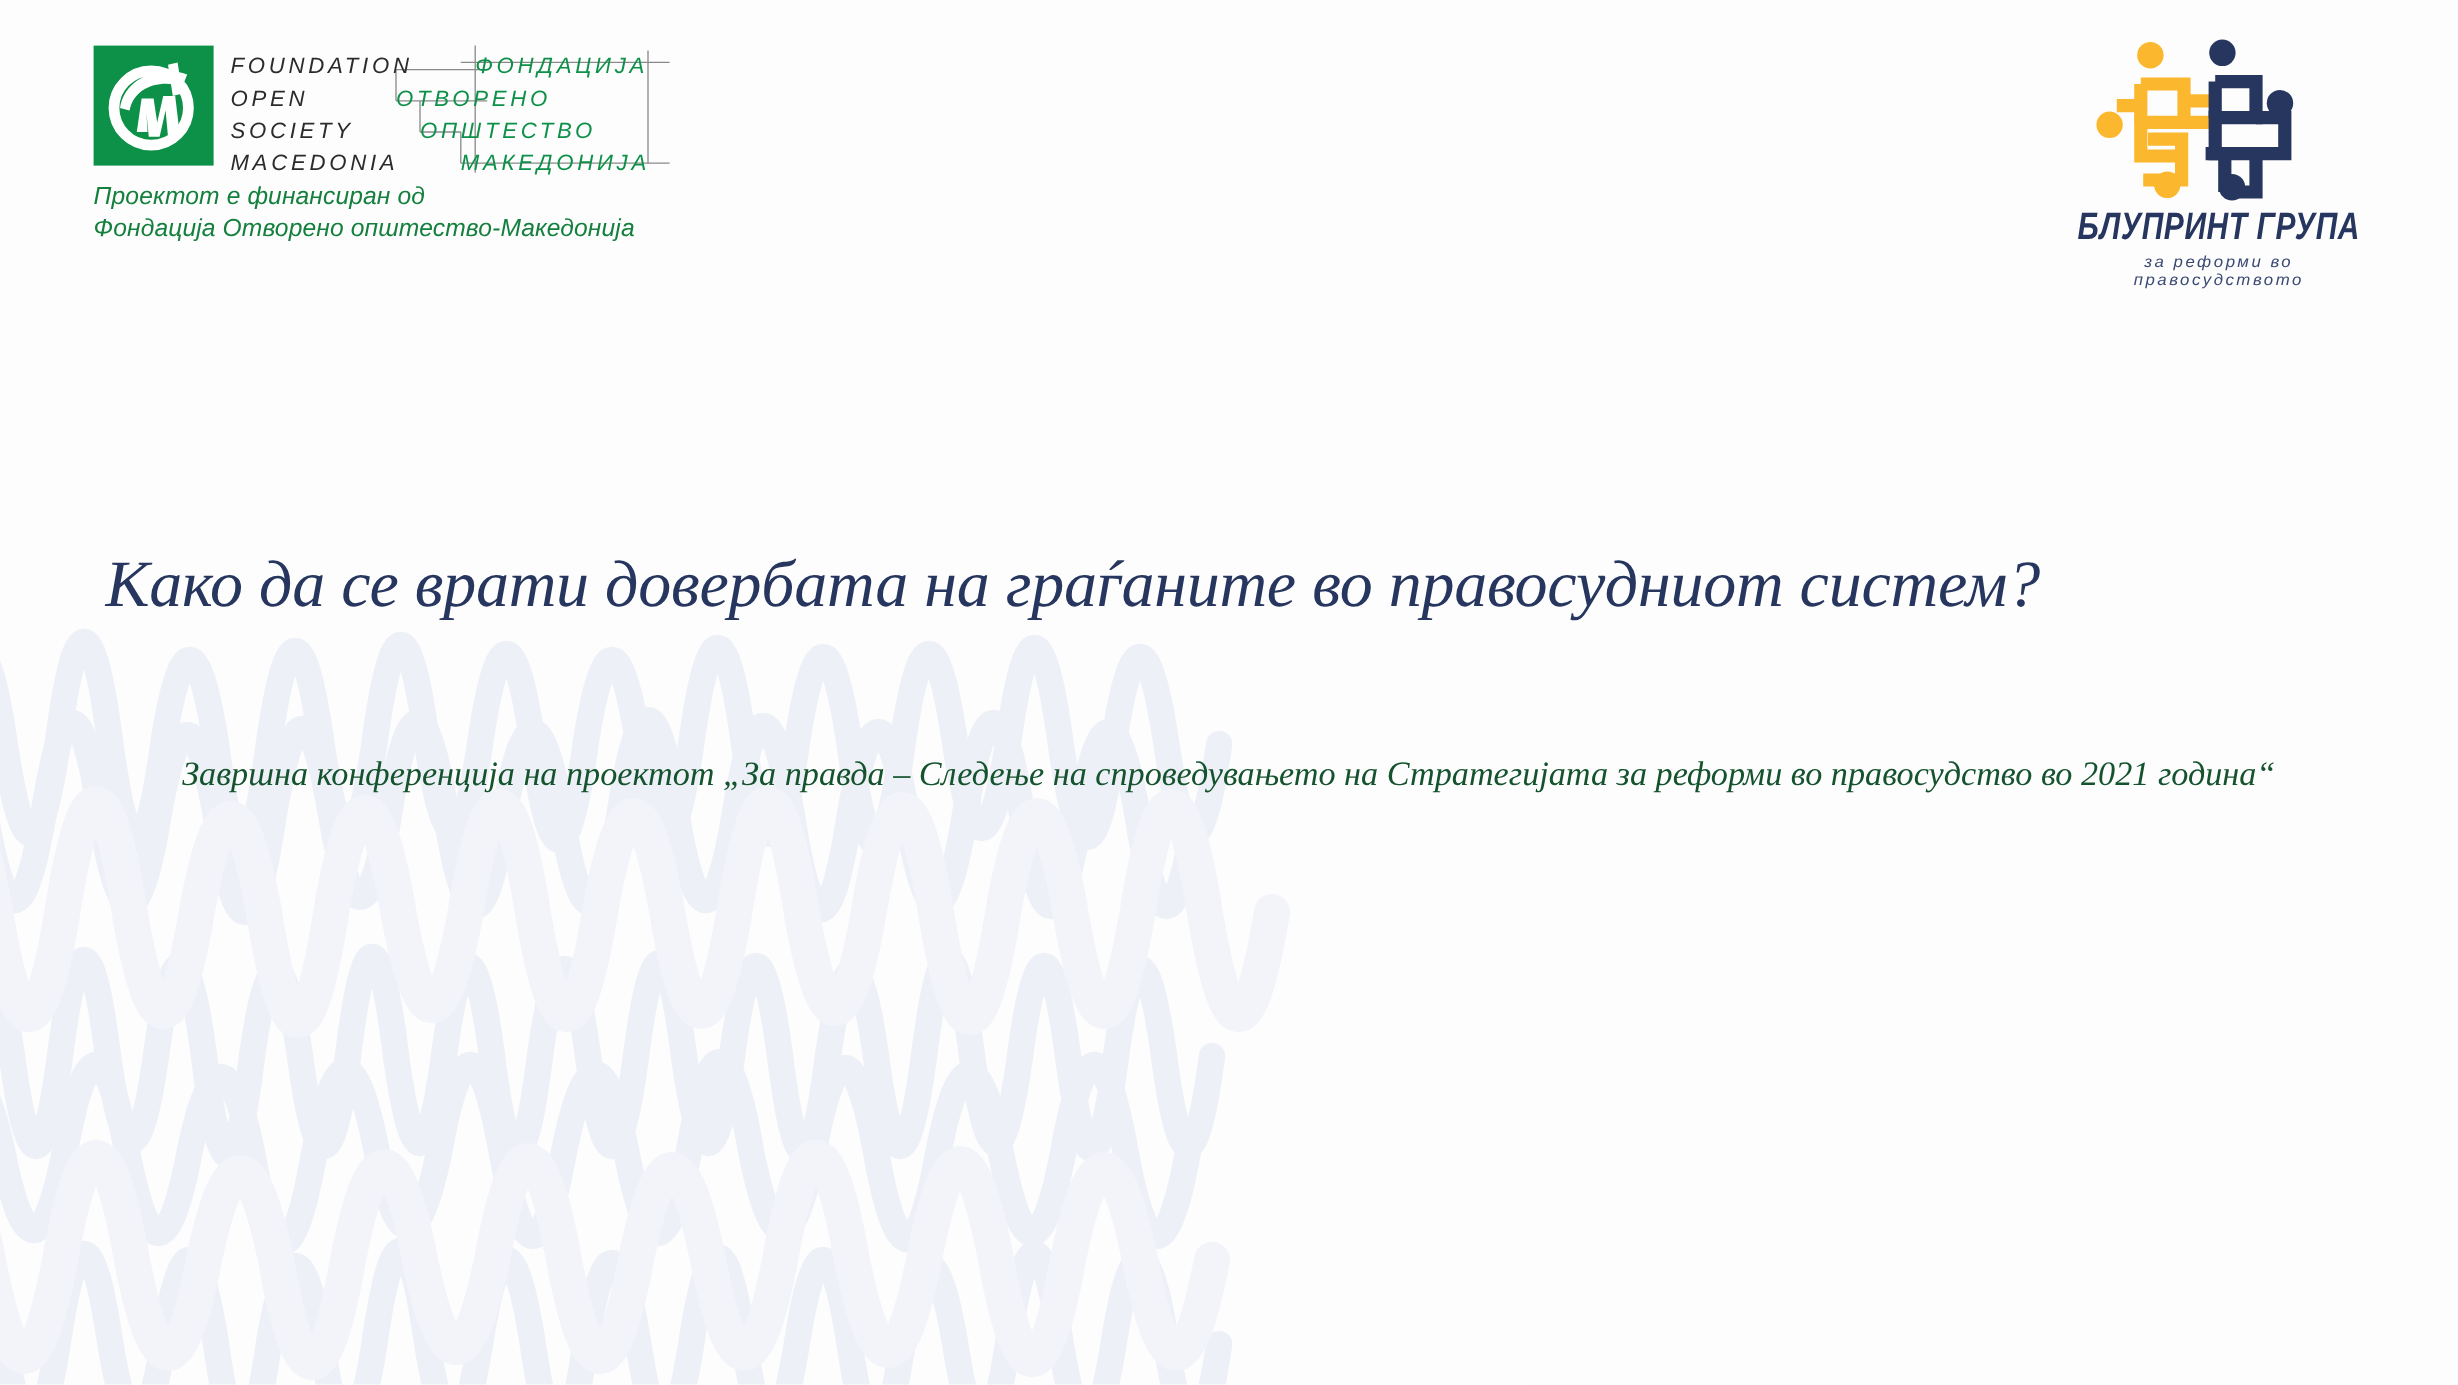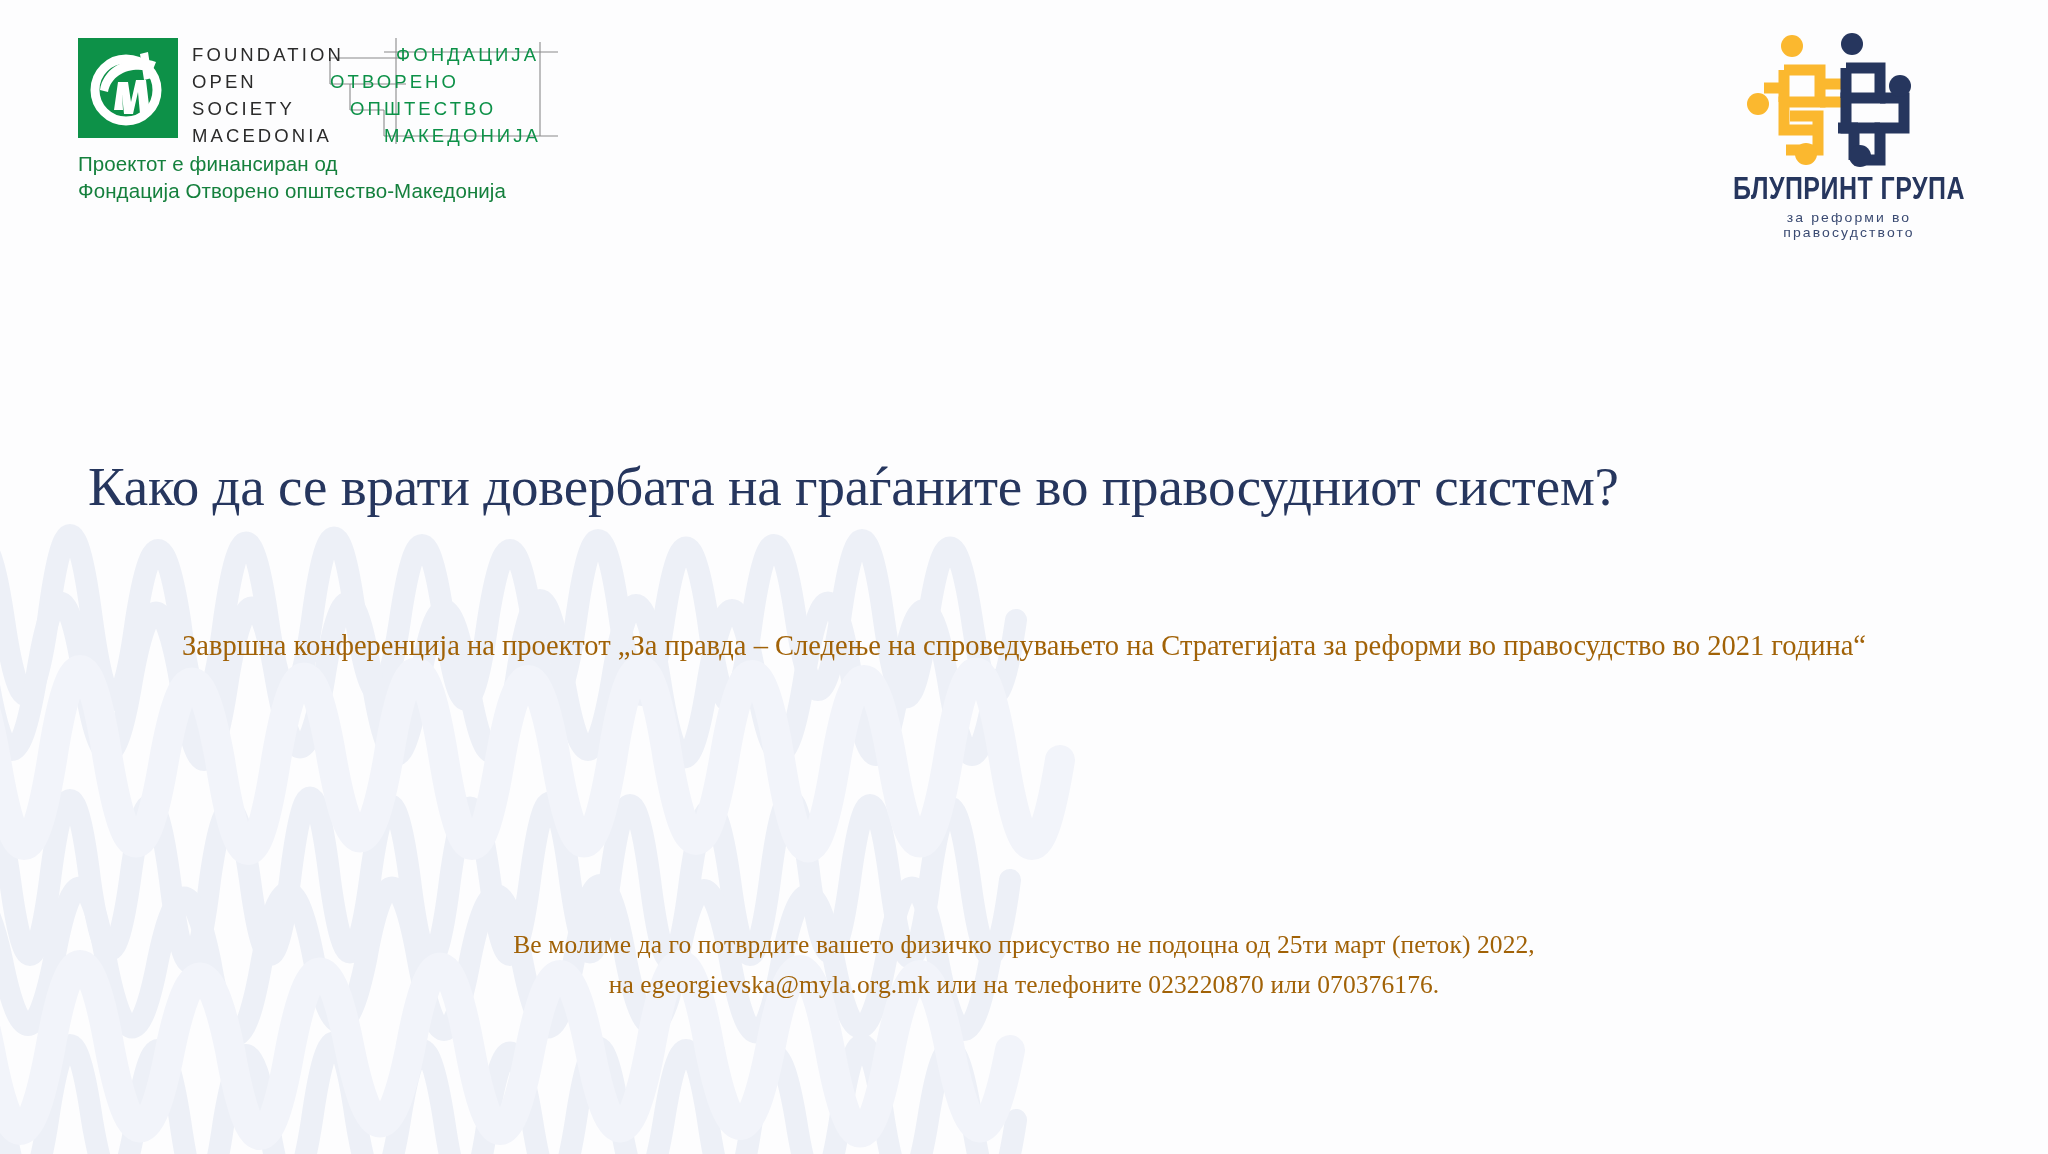--- a/index.html
+++ b/index.html
@@ -8,20 +8,21 @@
     padding: 0;
     background: #ffffff;
   }
   #poster {
     position: relative;
     width: 2048px;
     height: 1154px;
     overflow: hidden;
     background: #fdfdfe;
     font-family: "Liberation Serif", "DejaVu Serif", serif;
+    font-style: italic;
   }
 
   
   #bg-watermark {
     position: absolute;
     inset: 0;
     z-index: 0;
     pointer-events: none;
   }
   #bg-watermark svg { display: block; width: 100%; height: 100%; }
@@ -147,21 +148,21 @@
     white-space: nowrap;
     letter-spacing: -0.2px;
   }
 
   
   .block {
     position: absolute;
     left: 0; right: 0;
     z-index: 3;
     text-align: center;
-    color: #a16207;
+    color: #14532d;
     font-family: "Liberation Serif", "DejaVu Serif", serif;
   }
   .block-desc {
     top: 626px;
     font-size: 28.5px;
     line-height: 1.42;
     padding: 0 130px;
   }
   .block-when {
     top: 712px;
@@ -287,18 +288,14 @@
   </div>
 
 
   <div class="subtitle">Како да се врати довербата на граѓаните во правосудниот систем?</div>
 
   <div class="block block-desc">Завршна конференција на проектот „За правда – Следење на спроведувањето на Стратегијата за реформи во правосудство во 2021 година“</div>
 
   <div class="block block-when">
   </div>
 
-  <div class="block block-footer">
-    <div>Ве молиме да го потврдите вашето физичко присуство не подоцна од 25ти март (петок) 2022,</div>
-    <div>на egeorgievska@myla.org.mk или на телефоните 023220870 или 070376176.</div>
-  </div>
 
 </div>
 
 </body></html>

